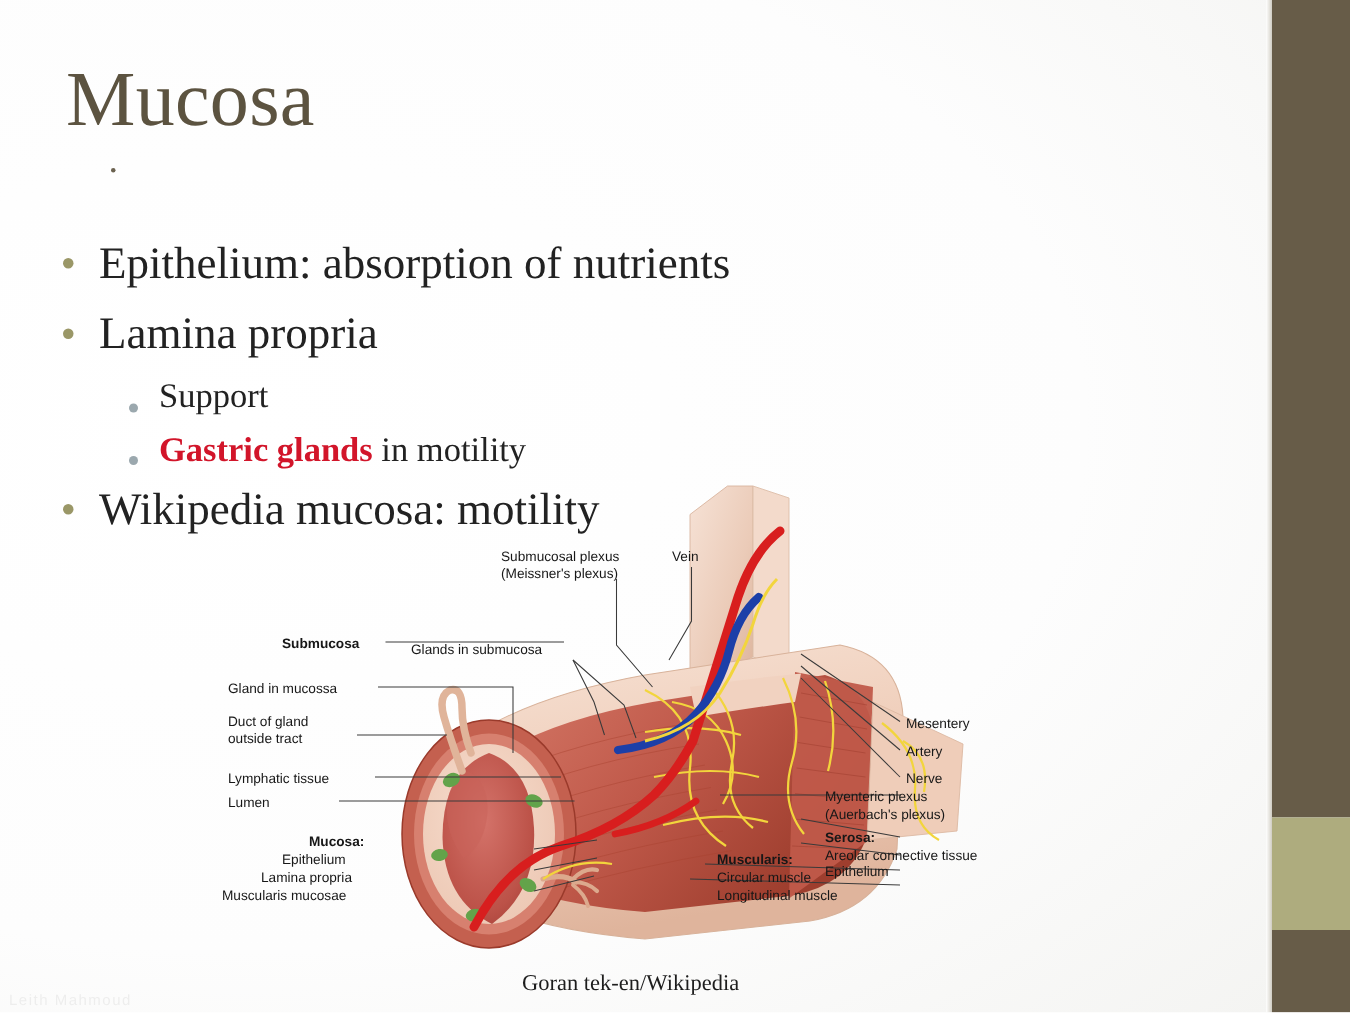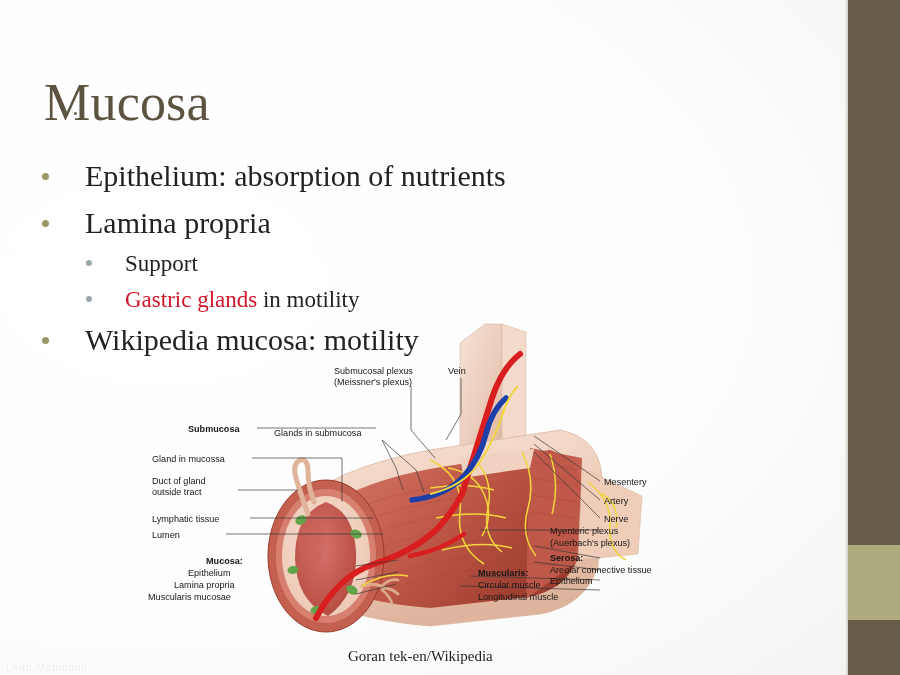--- a/index.html
+++ b/index.html
@@ -47,45 +47,43 @@
   
   #title {
     position: absolute;
     left: 44px;
     top: 40px;
     font-size: 52px;
     line-height: 1.05;
     color: #5C5340;
     letter-spacing: 0.2px;
     white-space: nowrap;
-    margin-top: 36px;
   }
   #title-dot {
     position: absolute;
     left: 74px;
     top: 112px;
     width: 3px; height: 3px;
     background: #6b6250;
     border-radius: 50%;
   }
 
   
   #bullets {
     position: absolute;
     left: 42px;
     top: 156px;
     width: 560px;
   }
   .b-row {
     display: flex;
     align-items: baseline;
-    gap: 19px;
   }
   .b-row.lvl1 { margin-bottom: 7px; }
-  .b-row.lvl2 { margin-bottom: 5px; padding-left: 44px; }
+  .b-row.lvl2 { margin-bottom: 5px; padding-left: 44px; align-items: flex-end; }
 
   .dot {
     flex: 0 0 auto;
     border-radius: 50%;
     position: relative;
   }
   .lvl1 .dot {
     width: 7px; height: 7px;
     background: #9A9767;
     top: -6px;
@@ -99,21 +97,21 @@
   }
 
   .b-text {
     color: #222222;
   }
   .lvl1 .b-text { font-size: 30px; line-height: 1.32; }
   .lvl2 .b-text { font-size: 23px; line-height: 1.32; }
 
   .hl {
     color: #D2152A;
-    font-weight: normal;
+    font-weight: bold;
   }
 
   
   #figure {
     position: absolute;
     left: 130px;
     top: 318px;
     width: 580px;
     height: 345px;
   }

